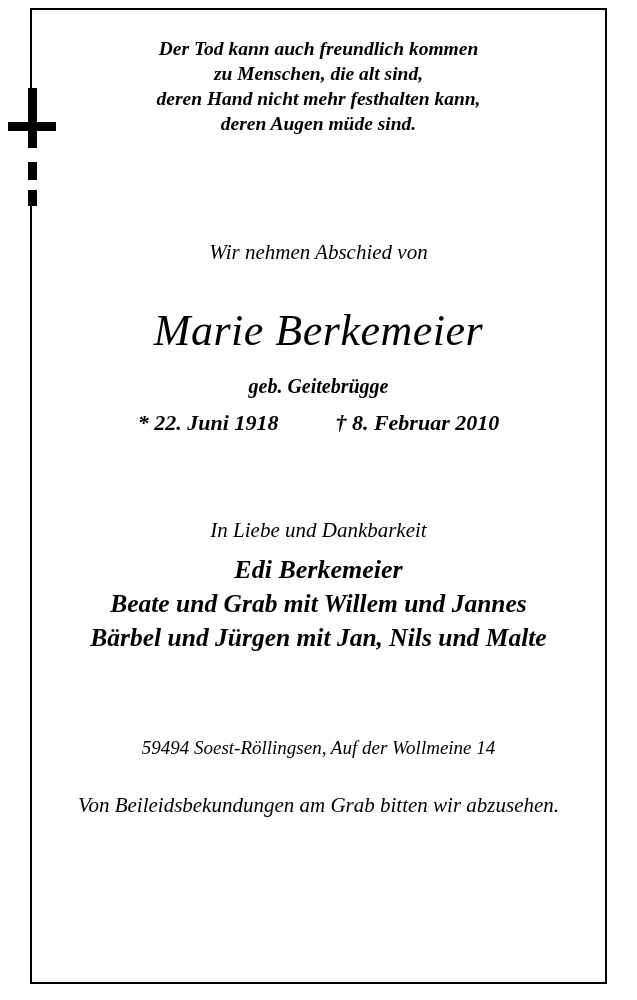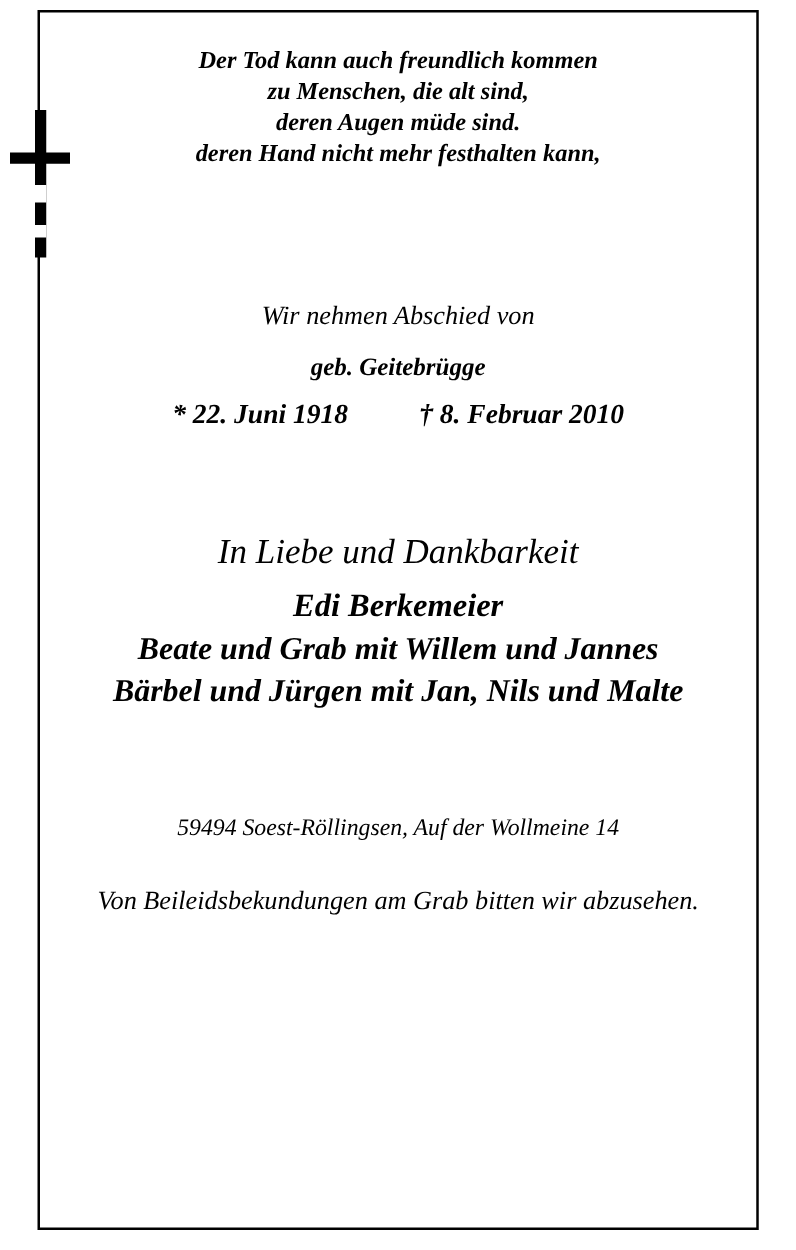--- a/index.html
+++ b/index.html
@@ -123,21 +123,21 @@
     font-size: 22px;
     margin-top: 12px;
   }
   .dates .sep {
     display: inline-block;
     width: 46px;
   }
 
   .dankbarkeit {
     font-style: italic;
-    font-size: 28px;
+    font-size: 21px;
     margin-top: 82px;
   }
 
   .family {
     margin-top: 10px;
   }
   .family .fam-line {
     font-style: italic;
     font-weight: bold;
     line-height: 34px;
@@ -180,26 +180,27 @@
     <div class="hbar"></div>
     <div class="gap1"></div>
     <div class="gap2"></div>
   </div>
 
   <div class="content">
 
     <div class="poem">
       <div>Der Tod kann auch freundlich kommen</div>
       <div>zu Menschen, die alt sind,</div>
+      <div>deren Hand nicht mehr festhalten kann,</div>
       <div>deren Augen müde sind.</div>
-      <div>deren Hand nicht mehr festhalten kann,</div>
     </div>
 
     <div class="abschied">Wir nehmen Abschied von</div>
 
+    <div class="name">Marie Berkemeier</div>
 
     <div class="geb">geb. Geitebrügge</div>
 
     <div class="dates">
       <span>* 22. Juni 1918</span>
       <span class="sep"></span>
       <span>† 8. Februar 2010</span>
     </div>
 
     <div class="dankbarkeit">In Liebe und Dankbarkeit</div>

